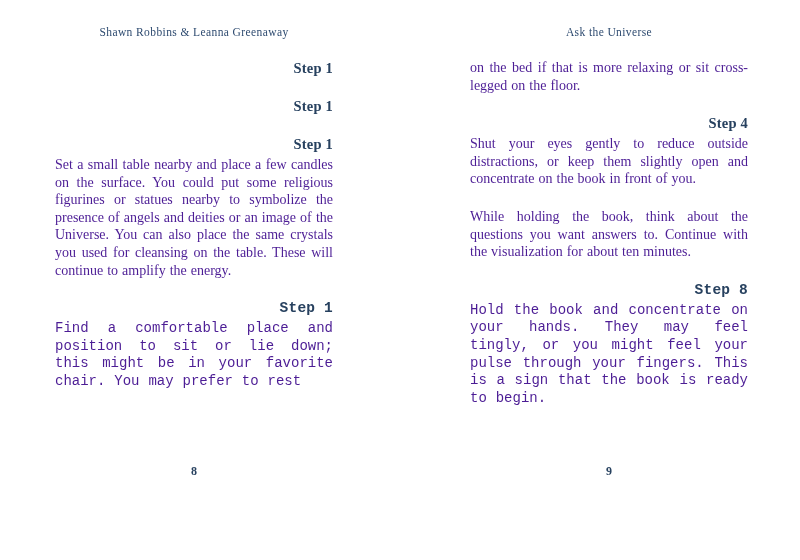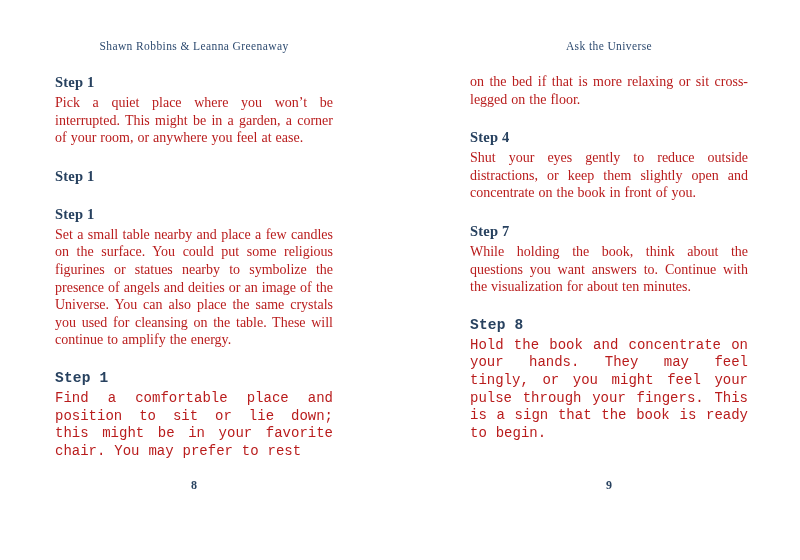--- a/index.html
+++ b/index.html
@@ -11,21 +11,21 @@
     position: relative;
     width: 800px;
     height: 560px;
     background: #ffffff;
     overflow: hidden;
     font-family: "Liberation Serif", "DejaVu Serif", serif;
     color: #2e4b70;
   }
   .page {
     position: absolute;
-    top: 16px;
+    top: 2px;
     height: 503px;
     width: 278px;
   }
   .page-left  { left: 55px; }
   .page-right { left: 470px; }
   .running-head {
     position: absolute;
     top: 24px;
     left: 0;
     width: 100%;
@@ -41,29 +41,30 @@
     left: 0;
     width: 100%;
   }
   .step-heading {
     font-weight: bold;
     font-size: 14.5px;
     line-height: 18px;
     margin: 0 0 3px 0;
     color: #27415f;
     letter-spacing: 0.2px;
+    text-align: right;
   }
   .section { margin-bottom: 20px; }
   .section:last-child { margin-bottom: 0; font-family: Liberation Mono, monospace; }
   .body-text {
     font-size: 14px;
     line-height: 17.6px;
     text-align: justify;
     margin: 0;
-    color: #b91c1c;
+    color: #4c1d95;
     word-spacing: 0.5px;
   }
   .continuation { margin-bottom: 20px; }
   .folio {
     position: absolute;
     bottom: 26px;
     left: 0;
     width: 100%;
     text-align: center;
     font-size: 12px;
@@ -75,21 +76,20 @@
 <body>
 
 <div id="spread">
 
   <div class="page page-left">
     <div class="running-head">Shawn Robbins &amp; Leanna Greenaway</div>
 
     <div class="content">
       <div class="section">
         <div class="step-heading">Step 1</div>
-        <p class="body-text">Pick a quiet place where you won’t be interrupted. This might be in a garden, a corner of your room, or anywhere you feel at ease.</p>
       </div>
 
       <div class="section">
         <div class="step-heading">Step 1</div>
       </div>
 
       <div class="section">
         <div class="step-heading">Step 1</div>
         <p class="body-text">Set a small table nearby and place a few candles on the surface. You could put some religious figurines or statues nearby to symbolize the presence of angels and deities or an image of the Universe. You can also place the same crystals you used for cleansing on the table. These will continue to amplify the energy.</p>
       </div>
@@ -109,21 +109,20 @@
     <div class="content">
       <p class="body-text continuation">on the bed if that is more relaxing or sit cross-legged on the floor.</p>
 
       <div class="section">
         <div class="step-heading">Step 4</div>
         <p class="body-text">Shut your eyes gently to reduce outside distractions, or keep them slightly open and concentrate on the book in front of you.</p>
       </div>
 
 
       <div class="section">
-        <div class="step-heading">Step 7</div>
         <p class="body-text">While holding the book, think about the questions you want answers to. Continue with the visualization for about ten minutes.</p>
       </div>
 
       <div class="section">
         <div class="step-heading">Step 8</div>
         <p class="body-text">Hold the book and concentrate on your hands. They may feel tingly, or you might feel your pulse through your fingers. This is a sign that the book is ready to begin.</p>
       </div>
     </div>
 
     <div class="folio">9</div>

